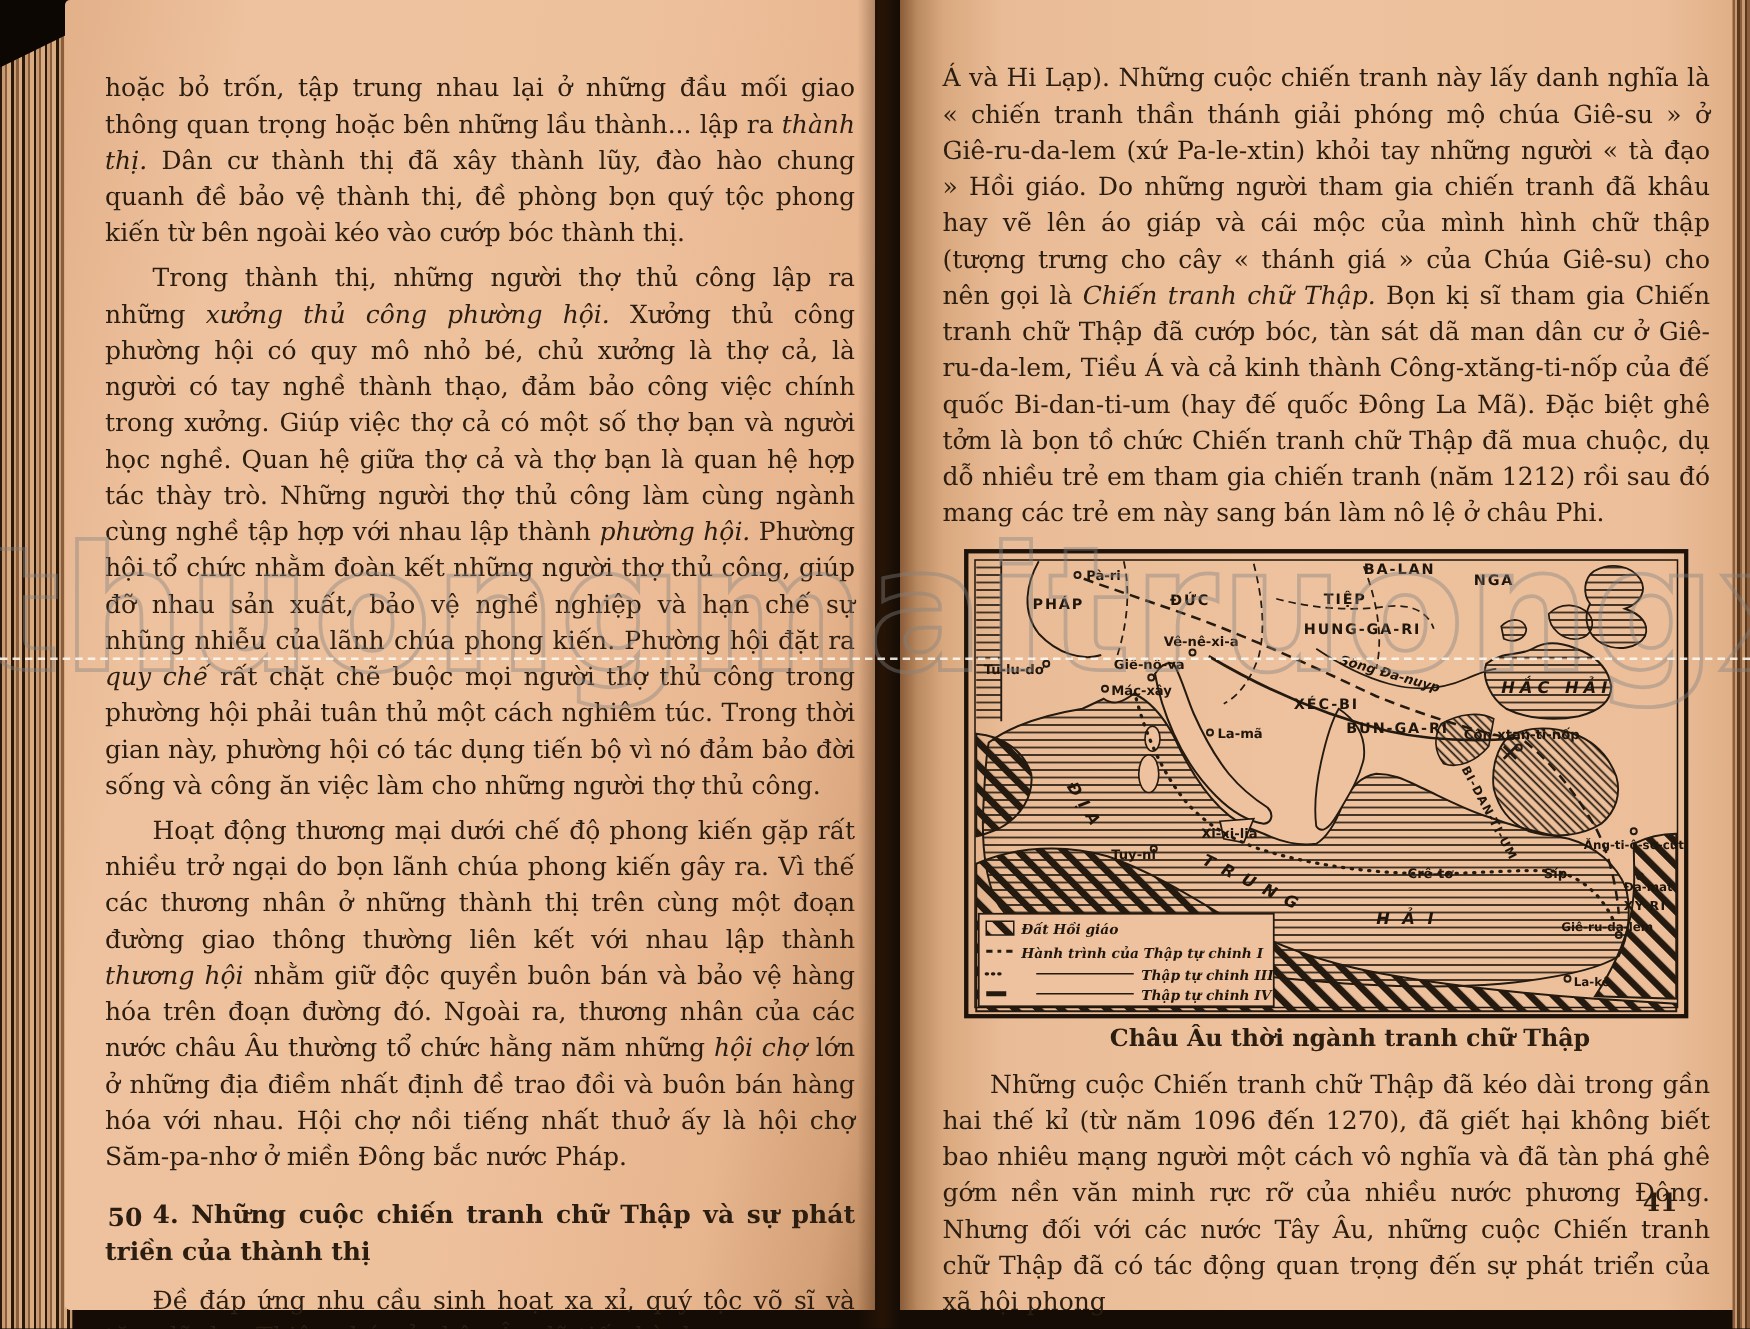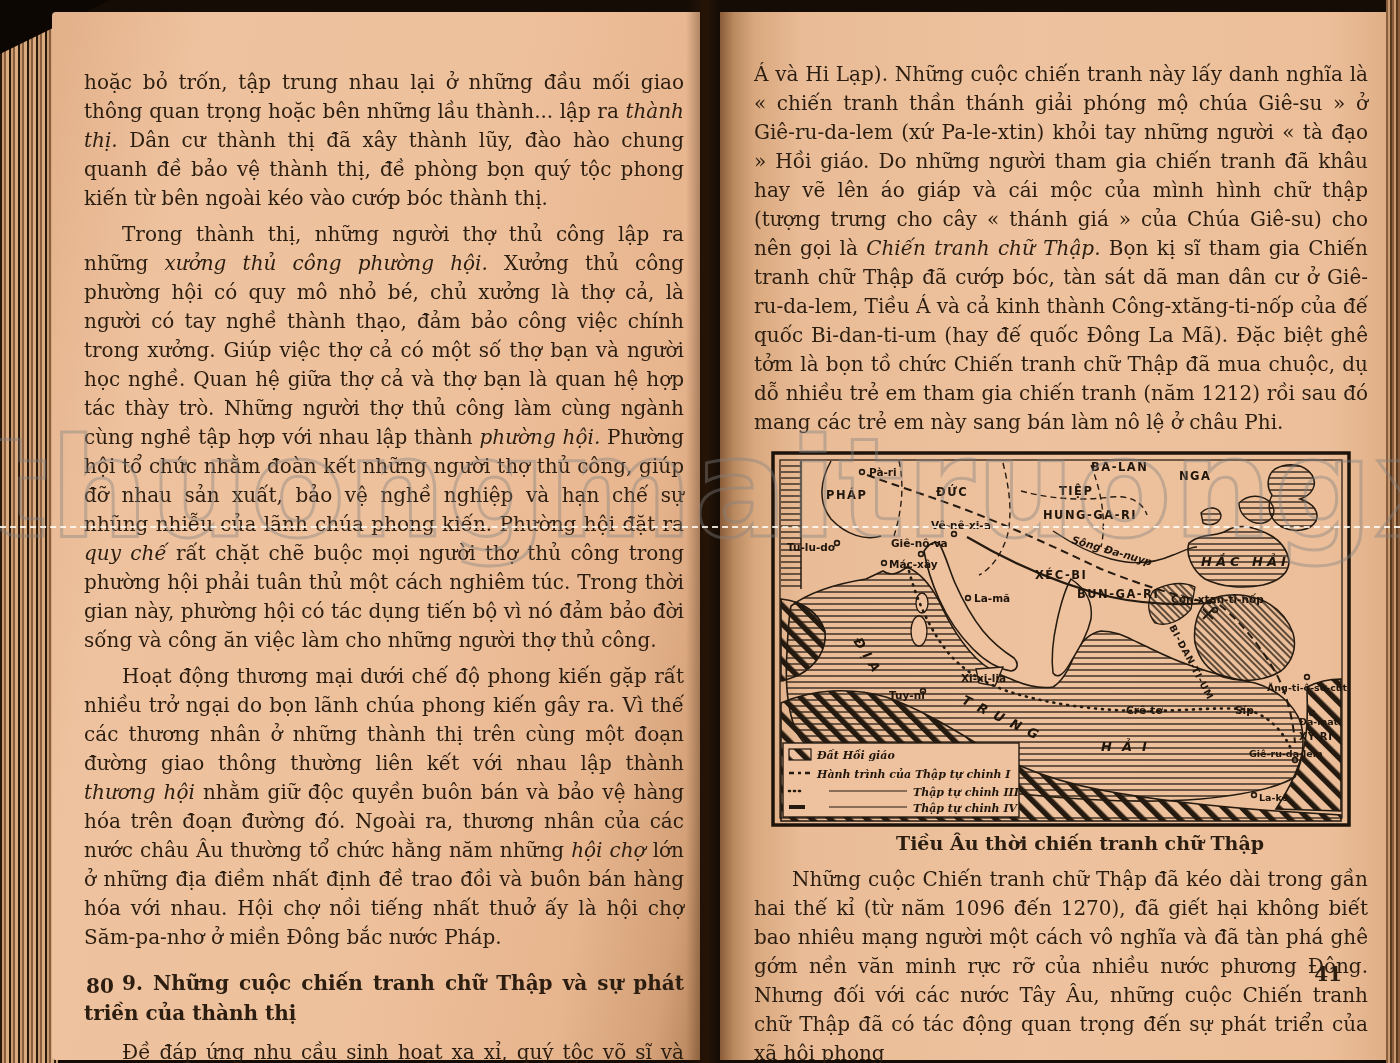--- a/index.html
+++ b/index.html
@@ -8,21 +8,21 @@
 
   
   .edge-left{position:absolute;left:0;top:0;width:58px;height:1063px;
     background:repeating-linear-gradient(90deg,#2a180a 0 2px,#c79a72 2px 4px,#8a5d3c 4px 6px,#d9ab80 6px 9px);}
   .corner-dark{position:absolute;left:0;top:0;width:110px;height:54px;background:#0d0703;
     clip-path:polygon(0 0,100% 0,0 100%);}
   .edge-right{position:absolute;right:0;top:0;width:14px;height:1063px;
     background:repeating-linear-gradient(90deg,#8a5d3c 0 2px,#c79a72 2px 4px,#5a3a1e 4px 6px);}
 
   
-  .page{position:absolute;top:12px;height:1048px;}
+  .page{position:absolute;top:0;height:1048px;}
   .page.left{left:52px;width:648px;border-radius:4px 0 0 4px;
     background:linear-gradient(100deg,#e2b089 0%,#eec29e 18%,#eec19d 55%,#e7b58e 82%,#d3a077 94%,#b5835a 100%);}
   .page.right{left:700px;width:690px;
     background:linear-gradient(90deg,#8a5c39 0%,#b9895f 2%,#d9a87e 5%,#e9bc97 12%,#eec29e 45%,#ecbf9a 88%,#dfae86 97%,#c99a71 100%);margin-left:20px;}
   .gutter{position:absolute;left:686px;top:0;width:34px;height:1063px;
     background:linear-gradient(90deg,rgba(60,30,8,0) 0%,rgba(60,30,8,.35) 45%,rgba(60,30,8,.45) 60%,rgba(60,30,8,0) 100%);}
 
   
   .col{position:absolute;text-align:justify;font-size:20px;line-height:29px;color:#2b1d10;}
   .page.left .col{left:32px;top:56px;width:600px;}
@@ -55,24 +55,24 @@
 
 <div id="stage">
   <div class="edge-left"></div>
   <div class="corner-dark"></div>
 
   <div class="page left">
     <div class="col">
       <p class="para cont"><span>hoặc bỏ trốn, tập trung nhau lại ở những đầu mối giao thông quan trọng hoặc bên những lầu thành... lập ra </span><i>thành thị.</i><span> Dân cư thành thị đã xây thành lũy, đào hào chung quanh đề bảo vệ thành thị, đề phòng bọn quý tộc phong kiến từ bên ngoài kéo vào cướp bóc thành thị.</span></p>
       <p class="para"><span>Trong thành thị, những người thợ thủ công lập ra những </span><i>xưởng thủ công phường hội.</i><span> Xưởng thủ công phường hội có quy mô nhỏ bé, chủ xưởng là thợ cả, là người có tay nghề thành thạo, đảm bảo công việc chính trong xưởng. Giúp việc thợ cả có một số thợ bạn và người học nghề. Quan hệ giữa thợ cả và thợ bạn là quan hệ hợp tác thày trò. Những người thợ thủ công làm cùng ngành cùng nghề tập hợp với nhau lập thành </span><i>phường hội.</i><span> Phường hội tổ chức nhằm đoàn kết những người thợ thủ công, giúp đỡ nhau sản xuất, bảo vệ nghề nghiệp và hạn chế sự nhũng nhiễu của lãnh chúa phong kiến. Phường hội đặt ra </span><i>quy chế</i><span> rất chặt chẽ buộc mọi người thợ thủ công trong phường hội phải tuân thủ một cách nghiêm túc. Trong thời gian này, phường hội có tác dụng tiến bộ vì nó đảm bảo đời sống và công ăn việc làm cho những người thợ thủ công.</span></p>
       <p class="para"><span>Hoạt động thương mại dưới chế độ phong kiến gặp rất nhiều trở ngại do bọn lãnh chúa phong kiến gây ra. Vì thế các thương nhân ở những thành thị trên cùng một đoạn đường giao thông thường liên kết với nhau lập thành </span><i>thương hội</i><span> nhằm giữ độc quyền buôn bán và bảo vệ hàng hóa trên đoạn đường đó. Ngoài ra, thương nhân của các nước châu Âu thường tổ chức hằng năm những </span><i>hội chợ</i><span> lớn ở những địa điềm nhất định đề trao đồi và buôn bán hàng hóa với nhau. Hội chợ nồi tiếng nhất thuở ấy là hội chợ Săm-pa-nhơ ở miền Đông bắc nước Pháp.</span></p>
-      <h3 class="heading">9. Những cuộc chiến tranh chữ Thập và sự phát triền của thành thị</h3>
+      <h3 class="heading">4. Những cuộc chiến tranh chữ Thập và sự phát triền của thành thị</h3>
       <p class="para"><span>Đề đáp ứng nhu cầu sinh hoạt xa xỉ, quý tộc võ sĩ và tăng lữ đạo Thiên chúa ở châu Âu đã tiến hành </span></p>
     </div>
-    <div class="pageno">80</div>
+    <div class="pageno">50</div>
   </div>
 
   <div class="page right">
     <div class="col">
       <p class="para cont"><span>Á và Hi Lạp). Những cuộc chiến tranh này lấy danh nghĩa là « chiến tranh thần thánh giải phóng mộ chúa Giê-su » ở Giê-ru-da-lem (xứ Pa-le-xtin) khỏi tay những người « tà đạo » Hồi giáo. Do những người tham gia chiến tranh đã khâu hay vẽ lên áo giáp và cái mộc của mình hình chữ thập (tượng trưng cho cây « thánh giá » của Chúa Giê-su) cho nên gọi là </span><i>Chiến tranh chữ Thập.</i><span> Bọn kị sĩ tham gia Chiến tranh chữ Thập đã cướp bóc, tàn sát dã man dân cư ở Giê-ru-da-lem, Tiều Á và cả kinh thành Công-xtăng-ti-nốp của đế quốc Bi-dan-ti-um (hay đế quốc Đông La Mã). Đặc biệt ghê tởm là bọn tồ chức Chiến tranh chữ Thập đã mua chuộc, dụ dỗ nhiều trẻ em tham gia chiến tranh (năm 1212) rồi sau đó mang các trẻ em này sang bán làm nô lệ ở châu Phi.</span></p>
 
       <div class="map-fig">
         <svg width="580" height="376" viewBox="0 0 580 376">
           <defs>
             <pattern id="ph" width="6" height="6" patternUnits="userSpaceOnUse">
@@ -179,21 +179,21 @@
             <text class="t-leg" x="46" y="327">Hành trình của Thập tự chinh I</text>
             <path d="M18,340 h14" stroke="#241a10" stroke-width="2.6" stroke-dasharray="1 4" stroke-linecap="round"></path>
             <path d="M58,340 h78" stroke="#241a10" stroke-width="1.2"></path>
             <text class="t-leg" x="142" y="345">Thập tự chinh III</text>
             <path d="M18,356 h16" stroke="#241a10" stroke-width="4"></path>
             <path d="M58,356 h78" stroke="#241a10" stroke-width="1.2"></path>
             <text class="t-leg" x="142" y="361">Thập tự chinh IV</text>
           </g>
         </svg>
       </div>
-      <p class="para map-caption">Tiều Âu thời chiến tranh chữ Thập</p>
+      <p class="para map-caption">Châu Âu thời ngành tranh chữ Thập</p>
 
       <p class="para">Những cuộc Chiến tranh chữ Thập đã kéo dài trong gần hai thế kỉ (từ năm 1096 đến 1270), đã giết hại không biết bao nhiêu mạng người một cách vô nghĩa và đã tàn phá ghê gớm nền văn minh rực rỡ của nhiều nước phương Đông. Nhưng đối với các nước Tây Âu, những cuộc Chiến tranh chữ Thập đã có tác động quan trọng đến sự phát triển của xã hội phong</p>
     </div>
     <div class="pageno">41</div>
   </div>
 
   <div class="gutter"></div>
   <div class="edge-right"></div>
 
   <div class="watermark">thuongmaitruongxua.vn</div>

